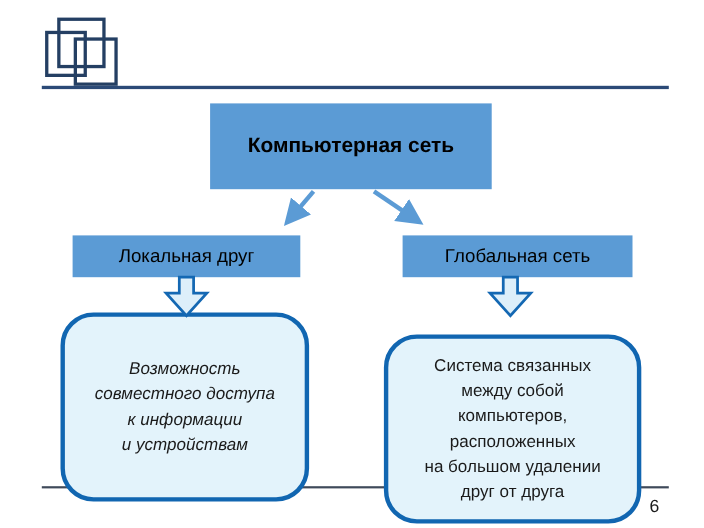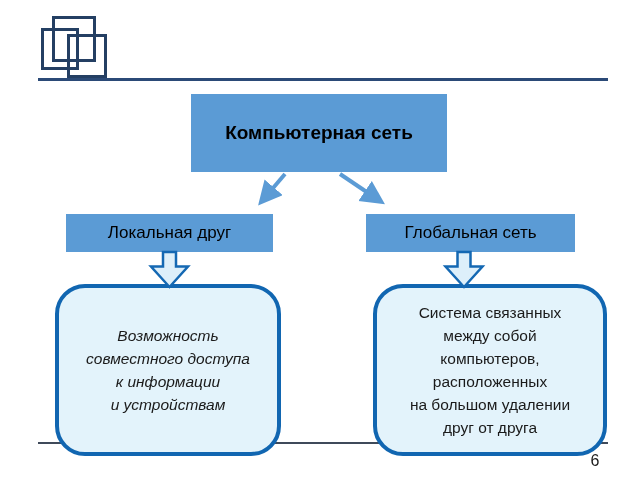--- a/index.html
+++ b/index.html
@@ -30,21 +30,21 @@
 
   .callout {
     position:absolute; top:284px; height:172px; box-sizing:border-box;
     background:var(--callout-fill,#e3f3fb); border:4px solid var(--callout-border,#1166b1);
     border-radius:30px;
     display:flex; align-items:center; justify-content:center; text-align:center;
     color:var(--text-dark,#1a1a1a); font-size:15.5px; line-height:23px;
     white-space:pre-line; padding:4px 6px;
   }
   .callout-local  { left:55px;  width:226px;font-style:italic; }
-  .callout-global { left:373px; width:234px; }
+  .callout-global { left:349px; width:234px;margin-top:20px; }
 
   .connectors { position:absolute; left:0; top:0; width:640px; height:480px; pointer-events:none; }
 
   .page-number {
     position:absolute; left:580px; top:452px; width:30px;
     text-align:center; font-size:16px; color:#1a1a1a;
   }
 </style>
 </head>
 <body>

